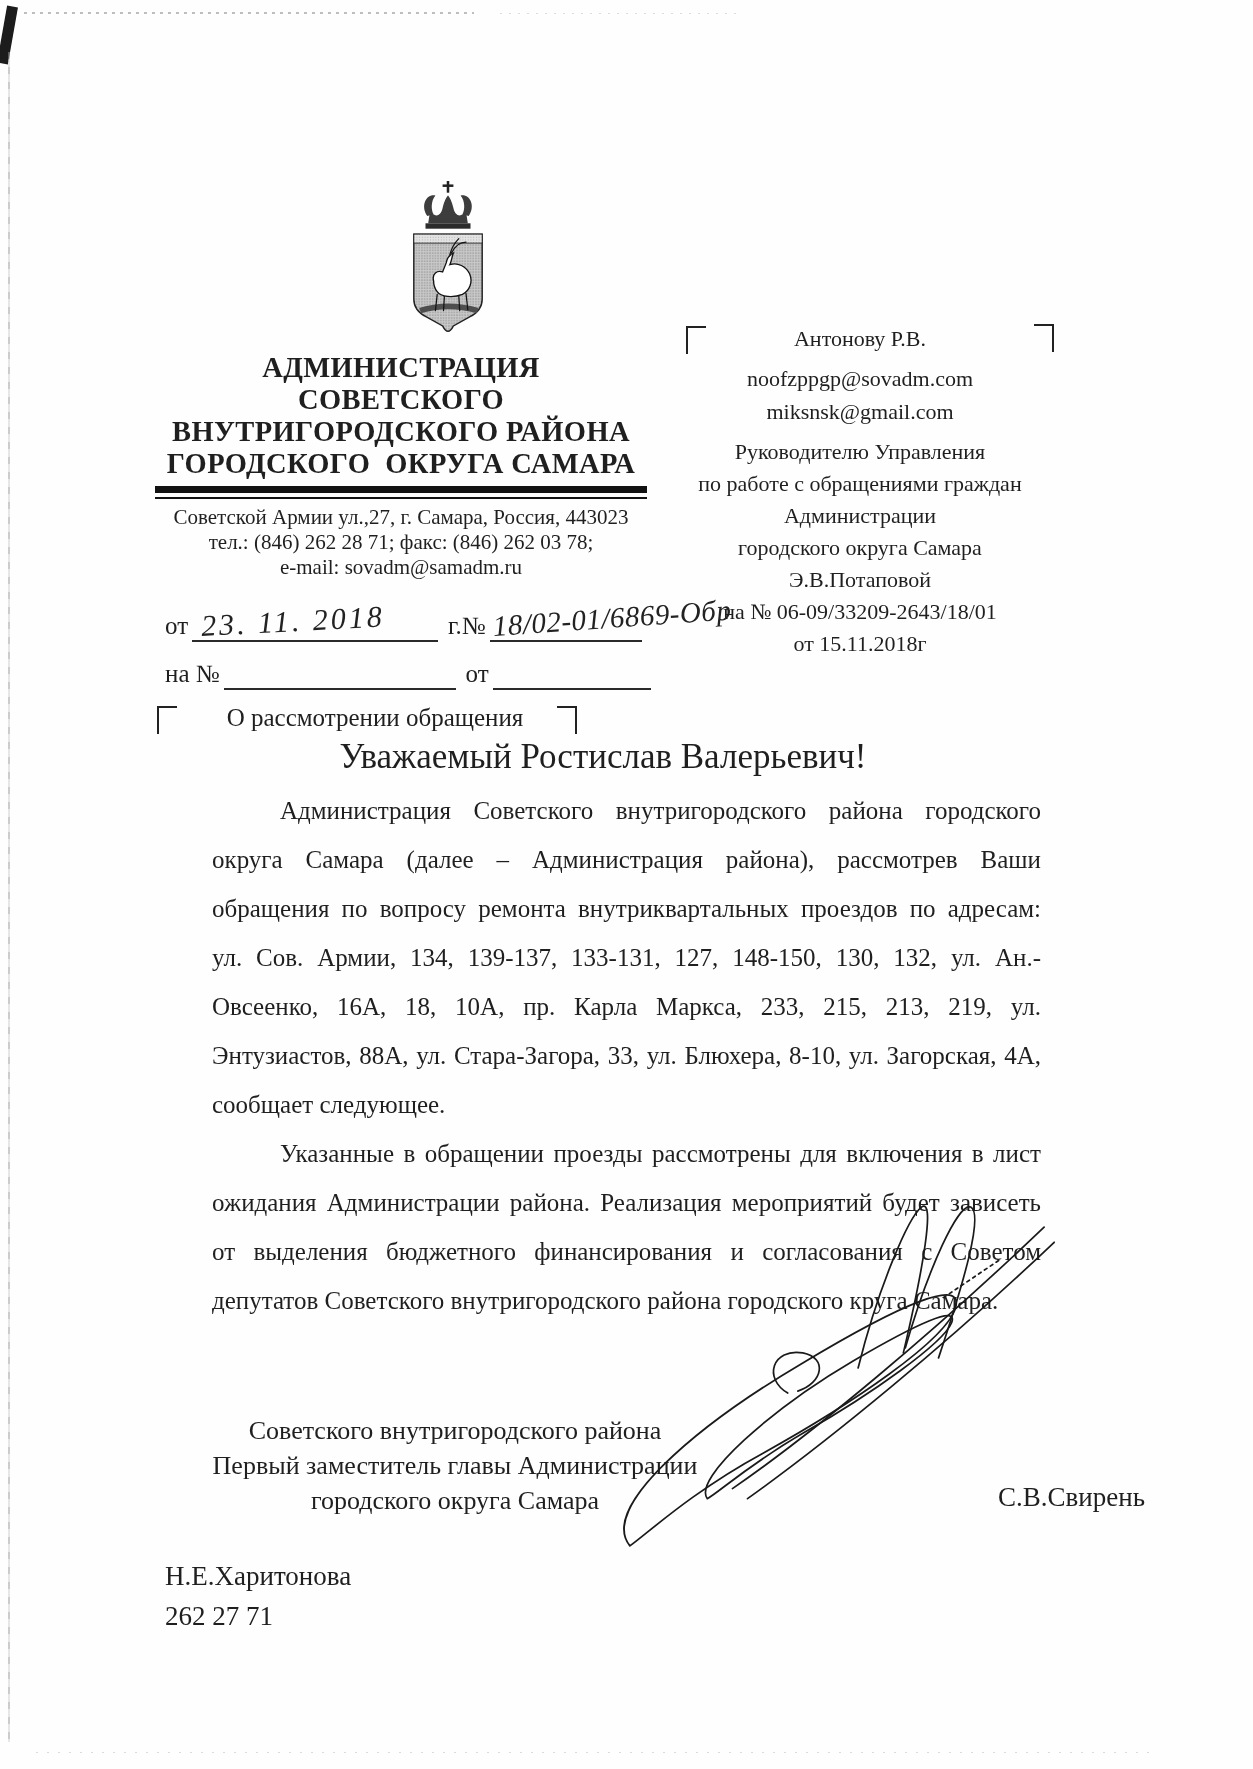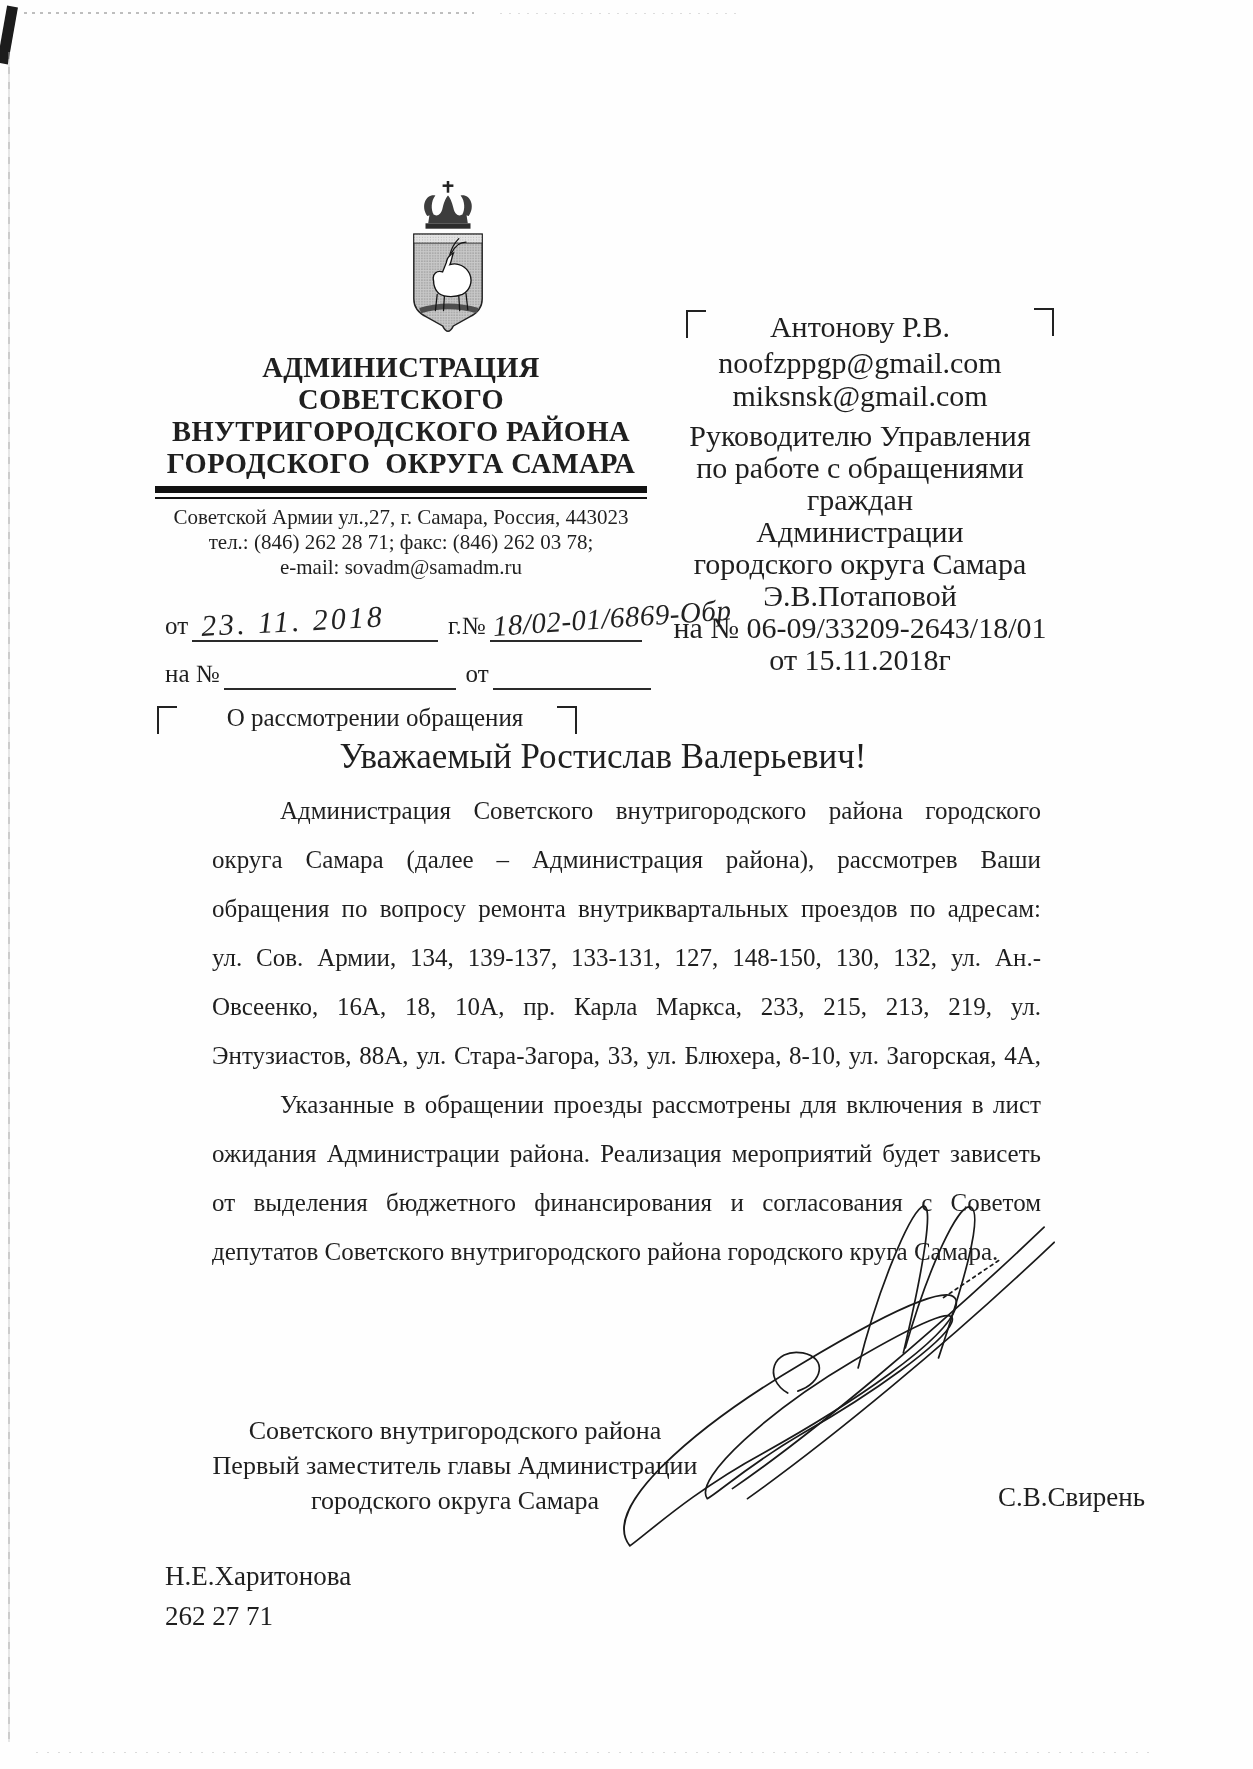--- a/index.html
+++ b/index.html
@@ -47,21 +47,21 @@
   .hw.num  { font-size:29px; letter-spacing:.5px; transform:rotate(-4deg);
     transform-origin:left bottom; left:4px; }
   .subject-row { position:relative; margin-top:10px; width:440px; height:40px; }
   .cbr { position:absolute; width:18px; height:26px; border-top:2.5px solid #222; }
   .cbr.l { border-left:2.5px solid #222; }
   .cbr.r { border-right:2.5px solid #222; }
   .subject-text { position:absolute; left:28px; right:28px; top:4px; text-align:center;
     font-size:25px; }
 
   
-  .right-col { position:absolute; left:640px; top:308px; width:440px; font-size:30px; }
+  .right-col { position:absolute; left:640px; top:324px; width:440px; font-size:22px; }
   .addressee-row { position:relative; height:38px; }
   .addressee-row .cbr.l { left:46px; top:2px; }
   .addressee-row .cbr.r { right:26px; top:0; }
   .addressee-name { position:absolute; left:70px; right:70px; top:2px; text-align:center; }
   .emails { text-align:center; line-height:33px; }
   .rc-lines { margin-top:8px; text-align:center; line-height:32px; }
 
   
   .salutation { position:absolute; left:165px; top:737px; width:876px; text-align:center;
     font-size:35px; }
@@ -154,21 +154,21 @@
     </div>
   </div>
 
   <div class="right-col">
     <div class="addressee-row">
       <div class="cbr l"></div>
       <div class="addressee-name">Антонову Р.В.</div>
       <div class="cbr r"></div>
     </div>
     <div class="emails">
-        <div class="email-line">noofzppgp@gmail.com</div>
+        <div class="email-line">noofzppgp@sovadm.com</div>
         <div class="email-line last">miksnsk@gmail.com</div>
       </div>
     <div class="rc-lines">
         <div class="rc-line">Руководителю Управления</div>
         <div class="rc-line">по работе с обращениями граждан</div>
         <div class="rc-line">Администрации</div>
         <div class="rc-line">городского округа Самара</div>
         <div class="rc-line">Э.В.Потаповой</div>
         <div class="rc-line">на № 06-09/33209-2643/18/01</div>
         <div class="rc-line last">от 15.11.2018г</div>
@@ -178,20 +178,21 @@
   <div class="salutation">Уважаемый Ростислав Валерьевич!</div>
 
   <div class="body-text">
     <div>
         <div class="body-line indent">Администрация Советского внутригородского района городского</div>
         <div class="body-line">округа Самара (далее – Администрация района), рассмотрев Ваши</div>
         <div class="body-line">обращения по вопросу ремонта внутриквартальных проездов по адресам:</div>
         <div class="body-line">ул. Сов. Армии, 134, 139-137, 133-131, 127, 148-150, 130, 132, ул. Ан.-</div>
         <div class="body-line">Овсеенко, 16А, 18, 10А, пр. Карла Маркса, 233, 215, 213, 219, ул.</div>
         <div class="body-line">Энтузиастов, 88А, ул. Стара-Загора, 33, ул. Блюхера, 8-10, ул. Загорская, 4А,</div>
+        <div class="body-line last">сообщает следующее.</div>
       </div>
     <div>
         <div class="body-line indent">Указанные в обращении проезды рассмотрены для включения в лист</div>
         <div class="body-line">ожидания Администрации района. Реализация мероприятий будет зависеть</div>
         <div class="body-line">от выделения бюджетного финансирования и согласования с Советом</div>
         <div class="body-line last">депутатов Советского внутригородского района городского круга Самара.</div>
       </div>
   </div>
 
   <div class="signer-title">

